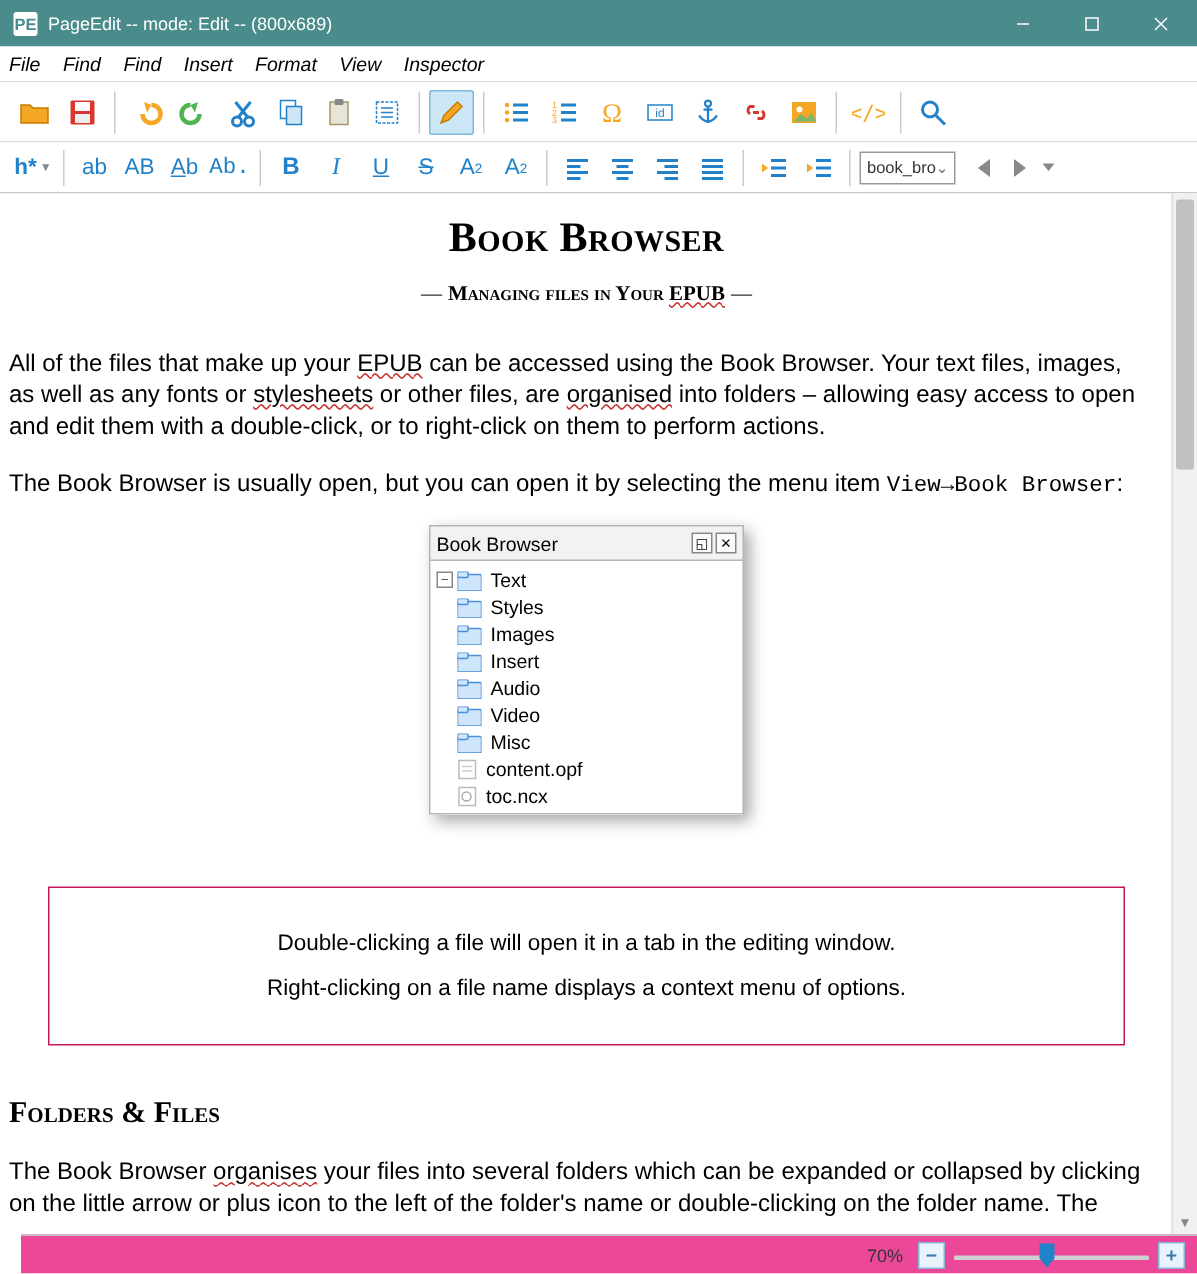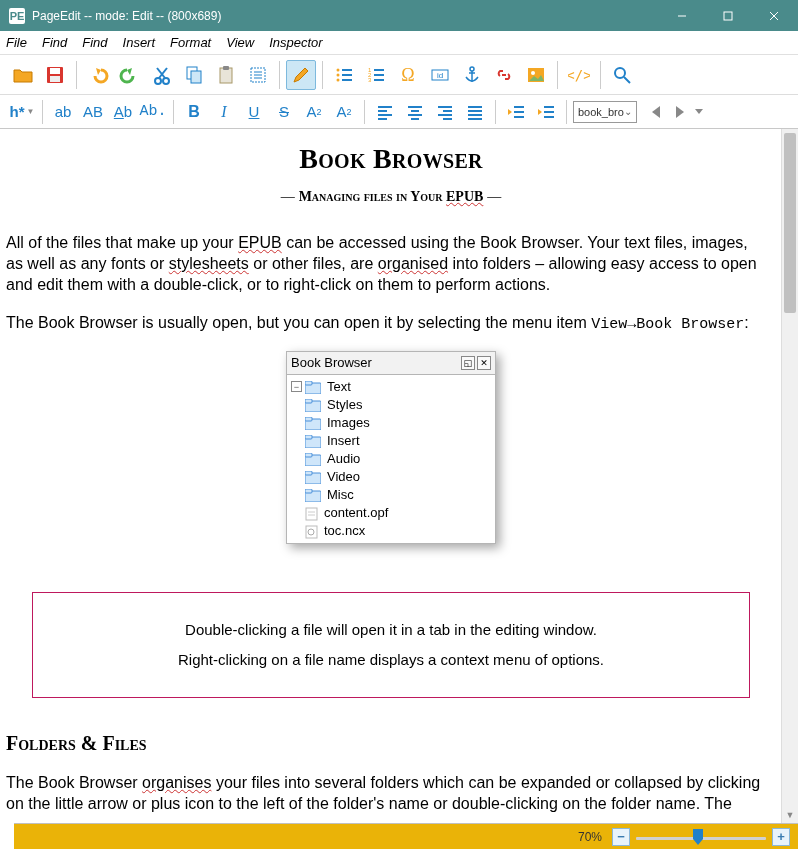--- a/index.html
+++ b/index.html
@@ -39,21 +39,21 @@
   .treerow { display:flex; align-items:center; height:18px; padding-left:4px; font-size:13px;}
   .treerow.sel { background:#95d67c; color:#fff; }
   .treerow .indent { display:inline-block; }
   .folder-icon { display:inline-block; margin-right:6px; }
   .folder-icon svg { vertical-align:middle; }
   .file-icon { display:inline-block; margin-right:6px;}
   .file-icon svg { vertical-align:middle;}
   .expander { width:11px; height:11px; border:1px solid #888; display:inline-flex; align-items:center; justify-content:center; font-size:9px; line-height:0; margin-right:3px; background:#fff; color:#555;}
   .notebox { border:1px solid #be185d; margin:48px 26px 10px 26px; padding:22px 10px; text-align:center; font-size:15px; line-height:2;}
   .doc-h2 { font-family: "Times New Roman", Georgia, serif; font-variant: small-caps; font-size:20px; font-weight:600; margin-top:34px; margin-bottom:6px;}
-  .statusbar { position:absolute; bottom:0; left:14px; right:0; height:26px; border-top:1px solid #c0c0c0; background:#eab308; display:flex; align-items:center; padding:0 8px; gap:6px; font-size:12px;}
+  .statusbar { position:absolute; bottom:0; left:14px; right:0; height:26px; border-top:1px solid #c0c0c0; background:#ec4899; display:flex; align-items:center; padding:0 8px; gap:6px; font-size:12px;}
   .statusbar .flex-spacer{flex:1;}
   .zoom-pct { color:#333; margin-right:4px;}
   .zoombtn { width:18px; height:18px; border:1px solid #8bb8d8; background:#e8f3fb; display:flex; align-items:center; justify-content:center; color:#3a7bb0; font-size:13px; font-weight:bold;}
   .zoom-slider { width:130px; height:20px; position:relative; display:flex; align-items:center;}
   .zoom-track { position:absolute; left:0; right:0; top:50%; height:3px; background:#d0d0d0; border-radius:1px;}
   .zoom-thumb { position:absolute; top:50%; transform:translate(-50%,-50%); width:12px; height:18px;}
   .zoom-thumb svg { display:block;}
   .scrollbar-v { position:absolute; right:0; top:0; bottom:0; width:17px; background:#f0f0f0; border-left:1px solid #ddd;}
   .scrollbar-v .thumb { position:absolute; left:2px; right:2px; top:4px; height:180px; background:#c0c0c0; border-radius:2px;}
   .scrollbar-v .arrow { position:absolute; left:0; right:0; height:17px; display:flex; align-items:center; justify-content:center; color:#888; font-size:9px;}

